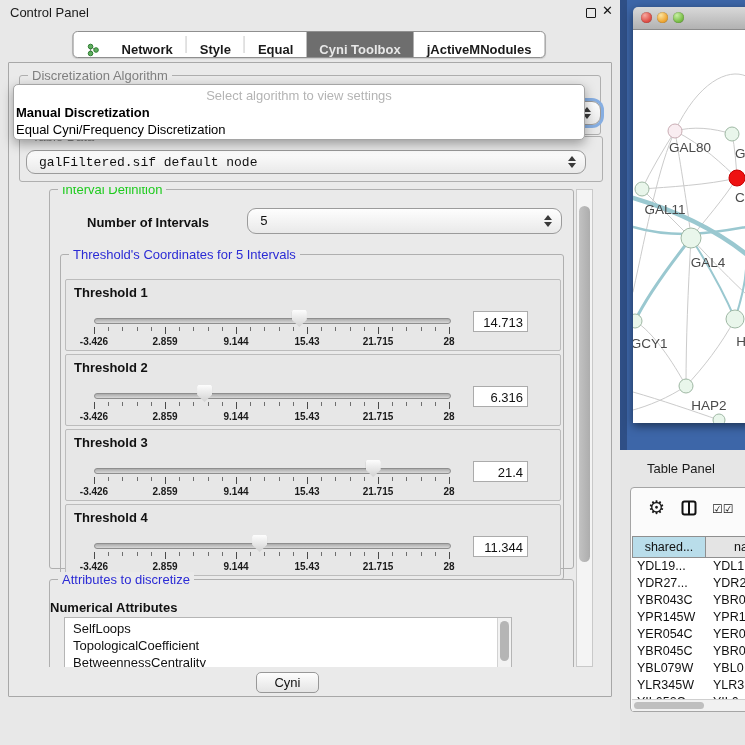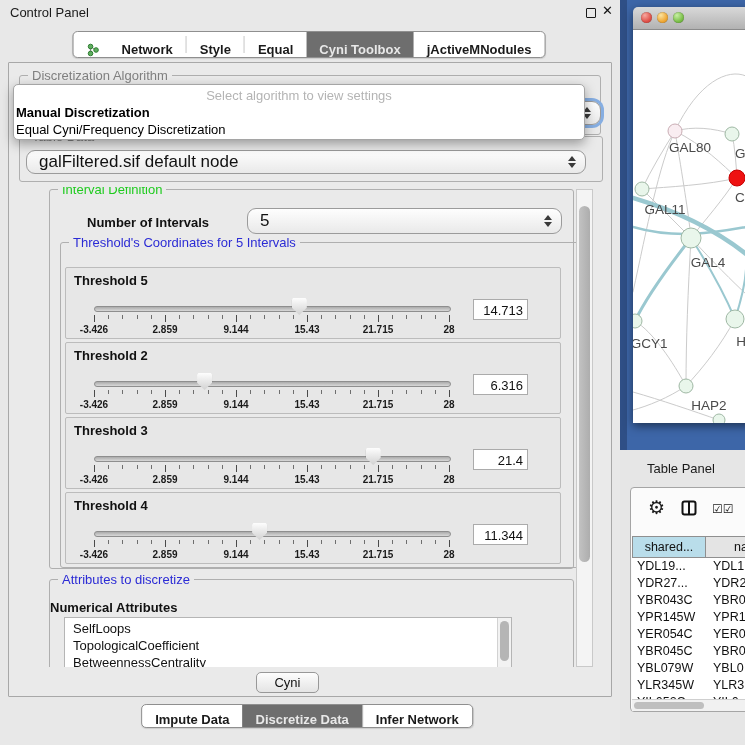--- a/index.html
+++ b/index.html
@@ -27,42 +27,42 @@
   .content{position:absolute;left:8px;top:62px;width:604px;height:635px;background:#EAEAEA;border:1px solid #A8A8A8;border-radius:1px;box-sizing:border-box;}
 
   .groupbox{position:absolute;border:1px solid #AFAFAF;border-radius:3px;box-sizing:border-box;}
   .legend{position:absolute;top:-8px;left:8px;background:#EAEAEA;padding:0 4px;font-size:13px;line-height:15px;white-space:nowrap;}
   .legend.gray{color:#808080;}
   .legend.green{color:var(--green-group-label);}
   .legend.blue{color:var(--blue-group-label);}
 
   
   .combo{position:absolute;height:24px;background:linear-gradient(#FEFEFE,#E9E9E9);border:1px solid #9B9B9B;border-radius:9px;box-sizing:border-box;display:flex;align-items:center;}
-  .combo-text{padding-left:12px;font-size:17px;color:#111;flex:1;white-space:nowrap;overflow:hidden;}
+  .combo-text{padding-left:12px;font-size:13px;color:#111;flex:1;white-space:nowrap;overflow:hidden;font-family:Liberation Mono, monospace;}
   .combo-arrows{width:18px;display:flex;flex-direction:column;align-items:center;gap:2px;margin-right:4px;}
   .arr-up{width:0;height:0;border-left:4px solid transparent;border-right:4px solid transparent;border-bottom:5px solid #3A3A3A;}
   .arr-dn{width:0;height:0;border-left:4px solid transparent;border-right:4px solid transparent;border-top:5px solid #3A3A3A;}
 
   
   .algo-group{left:10px;top:12px;width:582px;height:60px;}
   .algo-combo{left:22px;top:38px;width:570px;box-shadow:0 0 0 3px #86AEE2;}
   .popup{position:absolute;left:4px;top:21px;width:572px;height:56px;background:#FFF;border:1px solid #A5A5A5;border-radius:5px;box-shadow:0 4px 12px rgba(0,0,0,.35);z-index:10;box-sizing:border-box;}
   .popup .ph{text-align:center;color:#B4B4B4;font-size:13px;padding-top:3px;height:16px;}
   .popup .opt{font-size:13px;padding-left:2px;height:17px;line-height:17px;color:#000;}
   .popup .opt.first{font-weight:bold;}
 
   .tabledata-group{left:10px;top:73px;width:584px;height:46px;}
   .tabledata-combo{left:17px;top:87px;width:560px;}
 
   
   .viewport{position:absolute;left:6px;top:124px;width:566px;height:480px;overflow:hidden;}
   .interval-group{left:34px;top:2px;width:525px;height:380px;}
   .noi-label{position:absolute;left:37px;top:25px;font-weight:bold;font-size:13px;}
   .noi-spinner{left:197px;top:18px;width:315px;height:26px;}
-  .thr-group{left:10px;top:52px;width:552px;height:326px;}
+  .thr-group{left:10px;top:64px;width:504px;height:326px;}
   .thr-stack{position:absolute;left:4px;top:24px;width:496px;display:flex;flex-direction:column;gap:3px;}
   .tbox{position:relative;width:496px;height:72px;background:#E7E7E7;border:1px solid #BCBCBC;border-radius:2px;box-sizing:border-box;}
   .tlabel{position:absolute;left:8px;top:5px;font-weight:bold;font-size:13px;}
   .track{position:absolute;left:28px;top:38px;width:355px;height:4px;background:linear-gradient(#ABABAB,#D8D8D8);border:1px solid #8E8E8E;border-radius:3px;}
   .thumb{position:absolute;top:30px;width:15px;height:17px;background:linear-gradient(#FDFDFD,#D2D2D2);clip-path:polygon(8% 0,92% 0,100% 12%,100% 58%,50% 100%,0 58%,0 12%);filter:drop-shadow(0 1px 1px rgba(0,0,0,.45));}
   .tick{position:absolute;top:47px;width:1px;height:4px;background:#6E6E6E;}
   .tick.major{height:7px;background:#4A4A4A;}
   .ticklabel{position:absolute;top:56px;width:40px;text-align:center;font-size:10px;font-weight:bold;color:#1A1A1A;}
   .vbox{position:absolute;left:407px;top:31px;width:55px;height:21px;background:#FFF;border:1px solid #ABABAB;font-size:13px;text-align:right;padding-right:4px;line-height:21px;box-sizing:border-box;}
 
@@ -189,21 +189,21 @@
             <span class="combo-text">5</span>
             <span class="combo-arrows">
                 <span class="arr-up"></span>
                 <span class="arr-dn"></span>
               </span>
           </div>
           <div class="groupbox thr-group">
             <span class="legend blue">Threshold's Coordinates for 5 Intervals</span>
             <div id="thresholdStack" class="thr-stack">
                 <div class="tbox">
-                  <div class="tlabel">Threshold 5</div>
+                  <div class="tlabel">Threshold 1</div>
                   <div class="track"></div>
                   <div class="thumb" style="left: 225.8px;"></div>
                   <div class="tick major" style="left: 28px;"></div>
                   <div class="tick" style="left: 42.2px;"></div>
                   <div class="tick" style="left: 56.4px;"></div>
                   <div class="tick" style="left: 70.6px;"></div>
                   <div class="tick" style="left: 84.8px;"></div>
                   <div class="tick major" style="left: 99px;"></div>
                   <div class="tick" style="left: 113.2px;"></div>
                   <div class="tick" style="left: 127.4px;"></div>
@@ -367,31 +367,20 @@
         </div>
       </div>
 
       <div class="vscroll">
           <div class="vthumb"></div>
         </div>
 
       <button class="apply">Cyni</button>
     </div>
 
-    <div id="bottomTabs" class="seg-control bottom">
-        <div class="seg">
-          <span>Impute Data</span>
-        </div>
-        <div class="seg sel">
-          <span>Discretize Data</span>
-        </div>
-        <div class="seg">
-          <span>Infer Network</span>
-        </div>
-      </div>
   </div>
 
   <div class="net-frame">
     <div class="net-strip"></div>
     <div class="net-window">
       <div class="net-titlebar">
         <span class="tl red"></span>
         <span class="tl yellow"></span>
         <span class="tl green"></span>
       </div>

